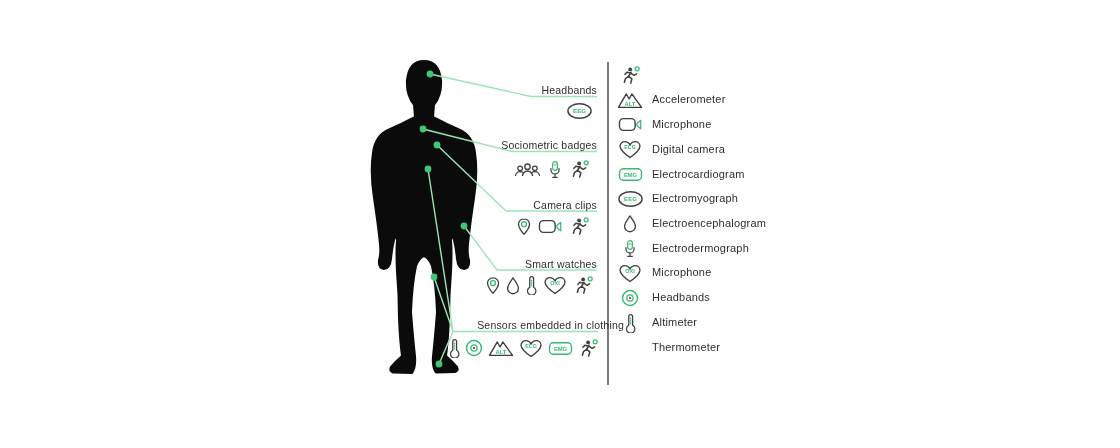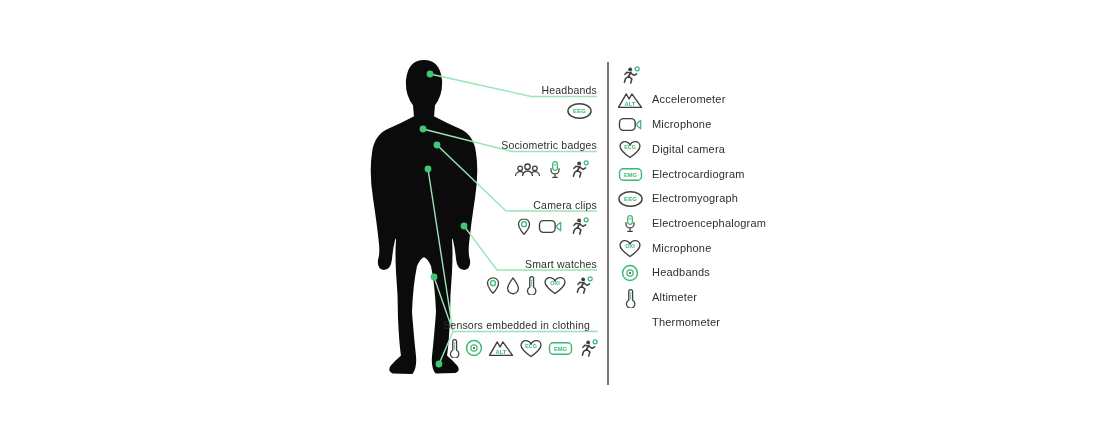--- a/index.html
+++ b/index.html
@@ -114,21 +114,21 @@
       <circle cx="439" cy="364" r="3.4"></circle>
     </g>
 
     <line x1="608" y1="62" x2="608" y2="385" stroke="#4d4d4d" stroke-width="1.5"></line>
   </svg>
 
   <div class="callout-label" style="top:84px">Headbands</div>
   <div class="callout-label" style="top:139px">Sociometric badges</div>
   <div class="callout-label" style="top:199px">Camera clips</div>
   <div class="callout-label" style="top:258px">Smart watches</div>
-  <div class="callout-label" style="top:319px;right:530px">Sensors embedded in clothing</div>
+  <div class="callout-label" style="top:319px;right:496px">Sensors embedded in clothing</div>
 
   <div class="icon-row" style="top:98px;right:527px;gap:6px">
       <svg width="27" height="18">
         <use href="#sym-electroencephalogram" xlink:href="#sym-electroencephalogram"></use>
       </svg>
     </div>
   <div class="icon-row" style="top:156px;right:530px;gap:7px">
       <svg width="27" height="17">
         <use href="#sym-bluetooth-proximity" xlink:href="#sym-bluetooth-proximity"></use>
       </svg>
@@ -233,20 +233,28 @@
         <div class="legend-ic">
           <svg width="27" height="18">
             <use href="#sym-electroencephalogram" xlink:href="#sym-electroencephalogram"></use>
           </svg>
         </div>
         <span class="legend-label">Electroencephalogram</span>
       </div>
       <div class="legend-row">
         <div class="legend-ic">
           <svg width="14" height="19">
+            <use href="#sym-electrodermograph" xlink:href="#sym-electrodermograph"></use>
+          </svg>
+        </div>
+        <span class="legend-label">Electrodermograph</span>
+      </div>
+      <div class="legend-row">
+        <div class="legend-ic">
+          <svg width="14" height="19">
             <use href="#sym-microphone" xlink:href="#sym-microphone"></use>
           </svg>
         </div>
         <span class="legend-label">Microphone</span>
       </div>
       <div class="legend-row">
         <div class="legend-ic">
           <svg width="24" height="19">
             <use href="#sym-oximeter" xlink:href="#sym-oximeter"></use>
           </svg>

